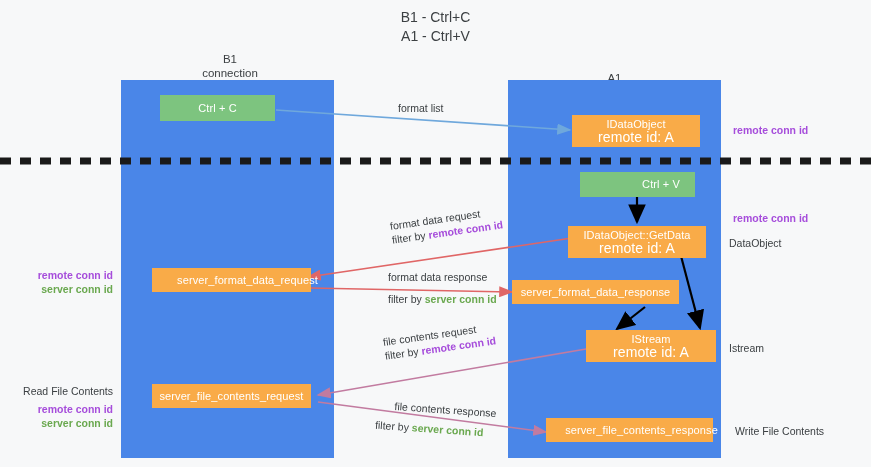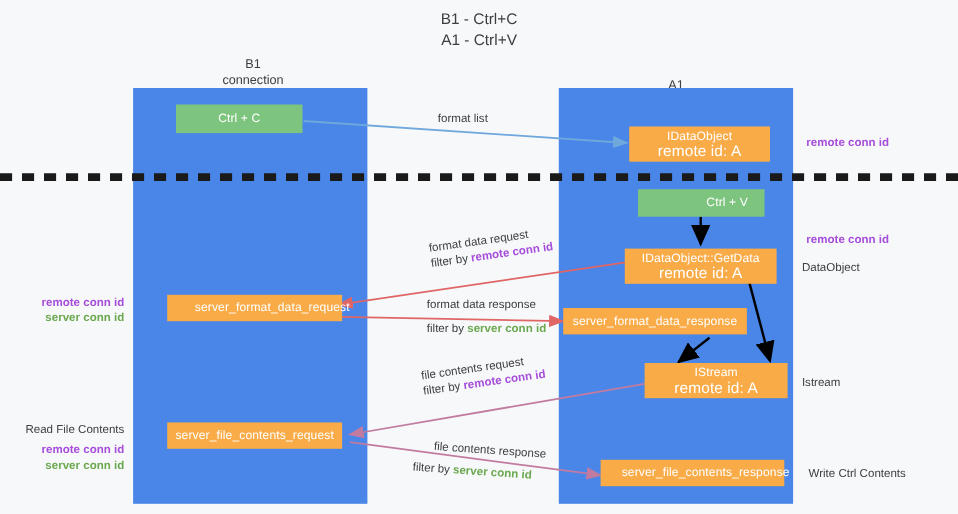--- a/index.html
+++ b/index.html
@@ -205,21 +205,21 @@
 
   <div class="abs" style="left:395px; top:399px; transform:rotate(4deg); transform-origin: left top;">
     <div class="edge-label">file contents response</div>
     <div class="edge-label" style="margin-top:6px; margin-left:-18px;"><span>filter by </span><span class="hl-server">server conn id</span></div>
   </div>
 
   <div class="abs annot remote right" style="left:733px; top:123px;">remote conn id</div>
   <div class="abs annot remote right" style="left:733px; top:211px;">remote conn id</div>
   <div class="abs annot plain right" style="left:729px; top:236px;">DataObject</div>
   <div class="abs annot plain right" style="left:729px; top:341px;">Istream</div>
-  <div class="abs annot plain right" style="left:735px; top:424px;">Write Ctrl Contents</div>
+  <div class="abs annot plain right" style="left:735px; top:424px;">Write File Contents</div>
 
   <div class="abs annot remote lefted" style="left:0px; top:268px; width:113px;">remote conn id</div>
   <div class="abs annot server lefted" style="left:0px; top:282px; width:113px;">server conn id</div>
 
   <div class="abs annot plain lefted" style="left:0px; top:384px; width:113px;">Read File Contents</div>
   <div class="abs annot remote lefted" style="left:0px; top:402px; width:113px;">remote conn id</div>
   <div class="abs annot server lefted" style="left:0px; top:416px; width:113px;">server conn id</div>
 
 </div>
 

